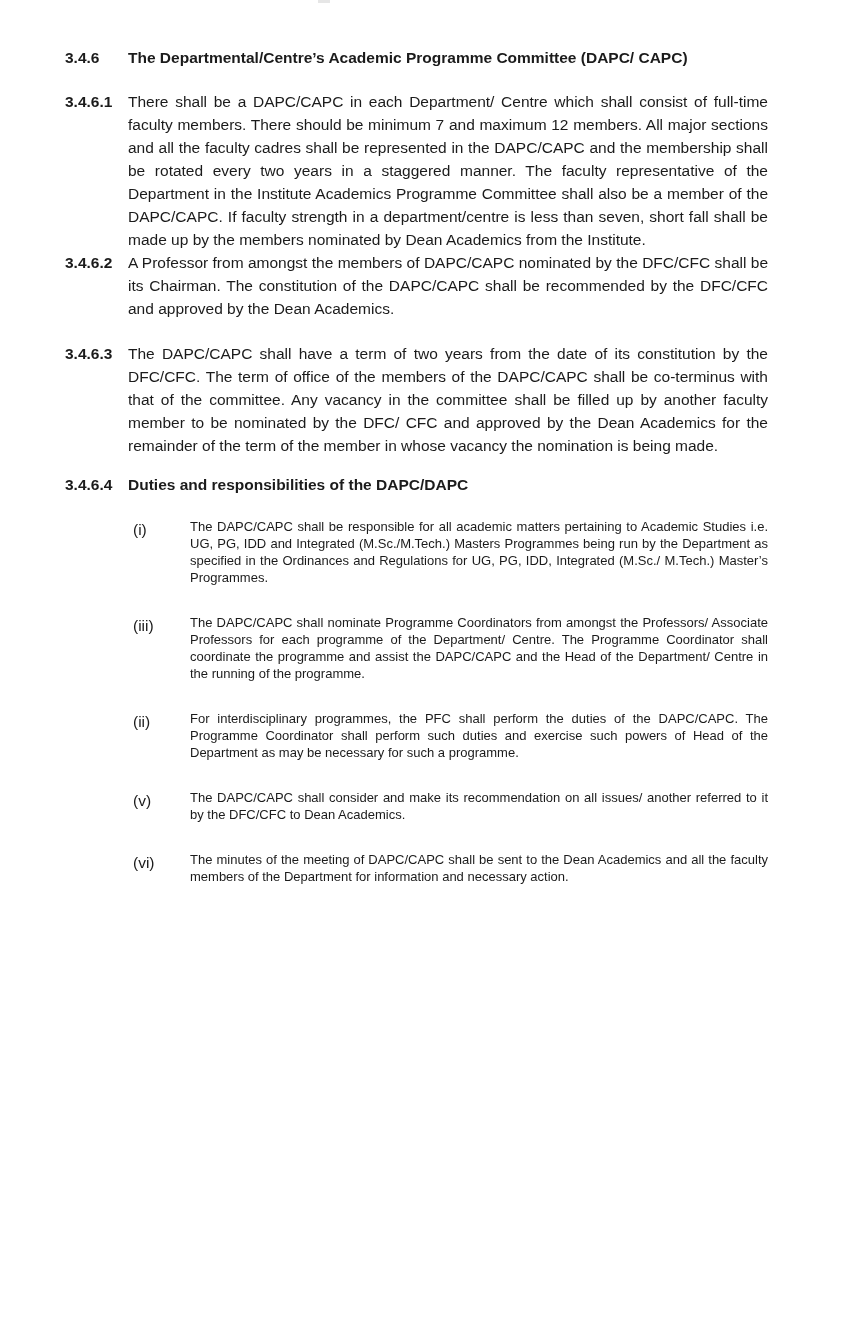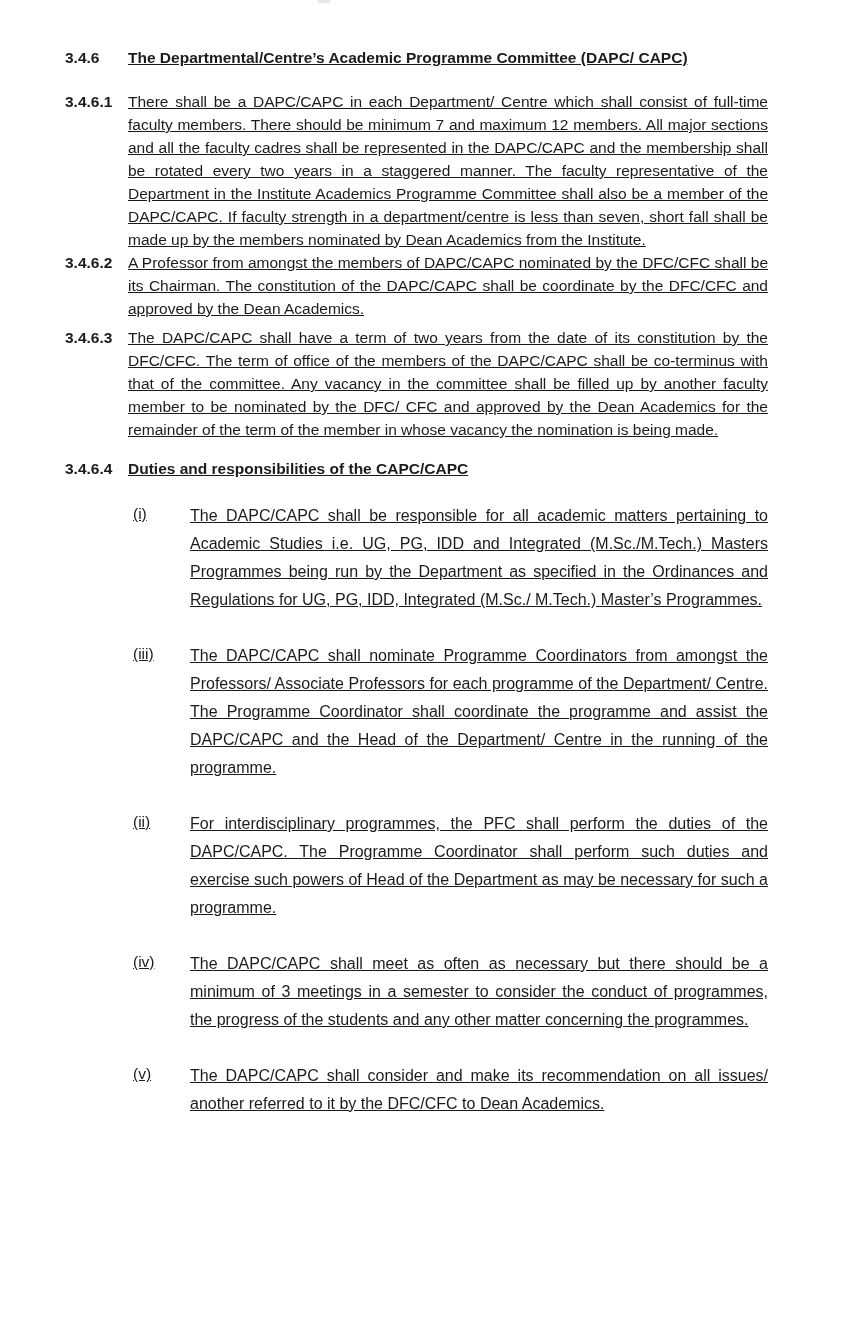--- a/index.html
+++ b/index.html
@@ -41,28 +41,27 @@
     font-weight: bold;
     font-size: 15.5px;
     line-height: 23px;
     white-space: nowrap;
   }
   .body-col {
     flex: 1 1 auto;
     font-size: 15.5px;
     line-height: 23px;
     text-align: justify;
-    text-decoration: underline;
   }
   .section-heading .body-col {
     font-weight: bold;
   }
   .mb-heading   { margin-bottom: 21px; }
   .mb-para      { }
-  .mb-para2     { margin-bottom: 6px; }
+  .mb-para2     { margin-bottom: 22px; }
   .mb-para3     { margin-bottom: 16px; }
   .mb-subhead   { margin-bottom: 22px; justify-content: center; }
   .list {
     margin-top: 0;
   }
   .list-item {
     display: flex;
     align-items: flex-start;
     margin-bottom: 28px;
   }
@@ -70,22 +69,22 @@
   .item-label {
     flex: 0 0 62px;
     padding-left: 5px;
     box-sizing: border-box;
     font-size: 15.5px;
     line-height: 23px;
     white-space: nowrap;
   }
   .item-body {
     flex: 1 1 auto;
-    font-size: 16px;
-    line-height: 28px;
+    font-size: 13px;
+    line-height: 17px;
     text-align: justify;
   }
 </style>
 </head>
 <body>
 
 <div class="edge-artifact"></div>
 
 <div class="page">
 
@@ -94,31 +93,31 @@
     <div class="body-col">The Departmental/Centre’s Academic Programme Committee (DAPC/ CAPC)</div>
   </div>
 
   <div class="row mb-para">
     <div class="num-col">3.4.6.1</div>
     <div class="body-col">There shall be a DAPC/CAPC in each Department/ Centre which shall consist of full-time faculty members. There should be minimum 7 and maximum 12 members. All major sections and all the faculty cadres shall be represented in the DAPC/CAPC and the membership shall be rotated every two years in a staggered manner.  The faculty representative of the Department in the Institute Academics Programme Committee shall also be a member of the DAPC/CAPC. If faculty strength in a department/centre is less than seven, short fall shall be made up by the members nominated by Dean Academics from the Institute.</div>
   </div>
 
   <div class="row mb-para2">
     <div class="num-col">3.4.6.2</div>
-    <div class="body-col">A Professor from amongst the members of DAPC/CAPC nominated by the DFC/CFC shall be its Chairman. The constitution of the DAPC/CAPC shall be coordinate by the DFC/CFC and approved by the Dean Academics.</div>
+    <div class="body-col">A Professor from amongst the members of DAPC/CAPC nominated by the DFC/CFC shall be its Chairman. The constitution of the DAPC/CAPC shall be recommended by the DFC/CFC and approved by the Dean Academics.</div>
   </div>
 
   <div class="row mb-para3">
     <div class="num-col">3.4.6.3</div>
     <div class="body-col">The DAPC/CAPC shall have a term of two years from the date of its constitution by the DFC/CFC. The term of office of the members of the DAPC/CAPC shall be co-terminus with that of the committee. Any vacancy in the committee shall be filled up by another faculty member to be nominated by the DFC/ CFC and approved by the Dean Academics for the remainder of the term of the member in whose vacancy the nomination is being made.</div>
   </div>
 
   <div class="row section-heading mb-subhead">
     <div class="num-col">3.4.6.4</div>
-    <div class="body-col">Duties and responsibilities of the CAPC/CAPC</div>
+    <div class="body-col">Duties and responsibilities of the DAPC/DAPC</div>
   </div>
 
   <div class="row">
     <div class="num-col"></div>
     <div class="body-col list">
 
       <div class="list-item">
         <div class="item-label">(i)</div>
         <div class="item-body">The DAPC/CAPC shall be responsible for all academic matters pertaining to Academic Studies i.e. UG, PG, IDD and Integrated (M.Sc./M.Tech.) Masters Programmes being run by the Department as specified in the Ordinances and Regulations for UG, PG, IDD, Integrated (M.Sc./ M.Tech.) Master’s Programmes.</div>
       </div>
@@ -126,27 +125,27 @@
       <div class="list-item">
         <div class="item-label">(iii)</div>
         <div class="item-body">The DAPC/CAPC shall nominate Programme Coordinators from amongst the Professors/ Associate Professors for each programme of the Department/ Centre. The Programme Coordinator shall coordinate the programme and assist the DAPC/CAPC and the Head of the Department/ Centre in the running of the programme.</div>
       </div>
 
       <div class="list-item">
         <div class="item-label">(ii)</div>
         <div class="item-body">For interdisciplinary programmes, the PFC shall perform the duties of the DAPC/CAPC. The Programme Coordinator shall perform such duties and exercise such powers of Head of the Department as may be necessary for such a programme.</div>
       </div>
 
-      <div class="list-item">
-        <div class="item-label">(iv)</div>
-        <div class="item-body">The DAPC/CAPC shall meet as often as necessary but there should be a minimum of 3 meetings in a semester to consider the conduct of programmes, the progress of the students and any other matter concerning the programmes.</div>
-      </div>
 
       <div class="list-item">
         <div class="item-label">(v)</div>
         <div class="item-body">The DAPC/CAPC shall consider and make its recommendation on all issues/ another referred to it by the DFC/CFC to Dean Academics.</div>
       </div>
 
+      <div class="list-item">
+        <div class="item-label">(vi)</div>
+        <div class="item-body">The minutes of the meeting of DAPC/CAPC shall be sent to the Dean Academics and all the faculty members of the Department for information and necessary action.</div>
+      </div>
 
     </div>
   </div>
 
 </div>
 
 </body></html>

